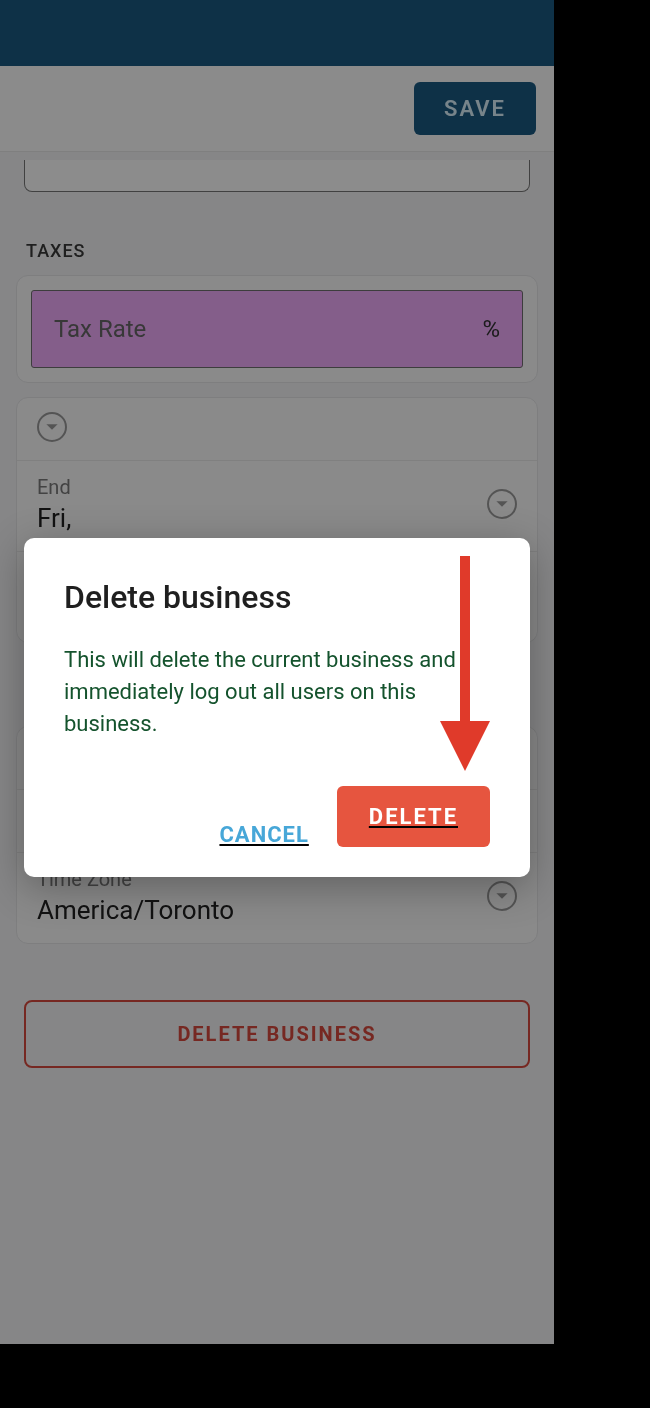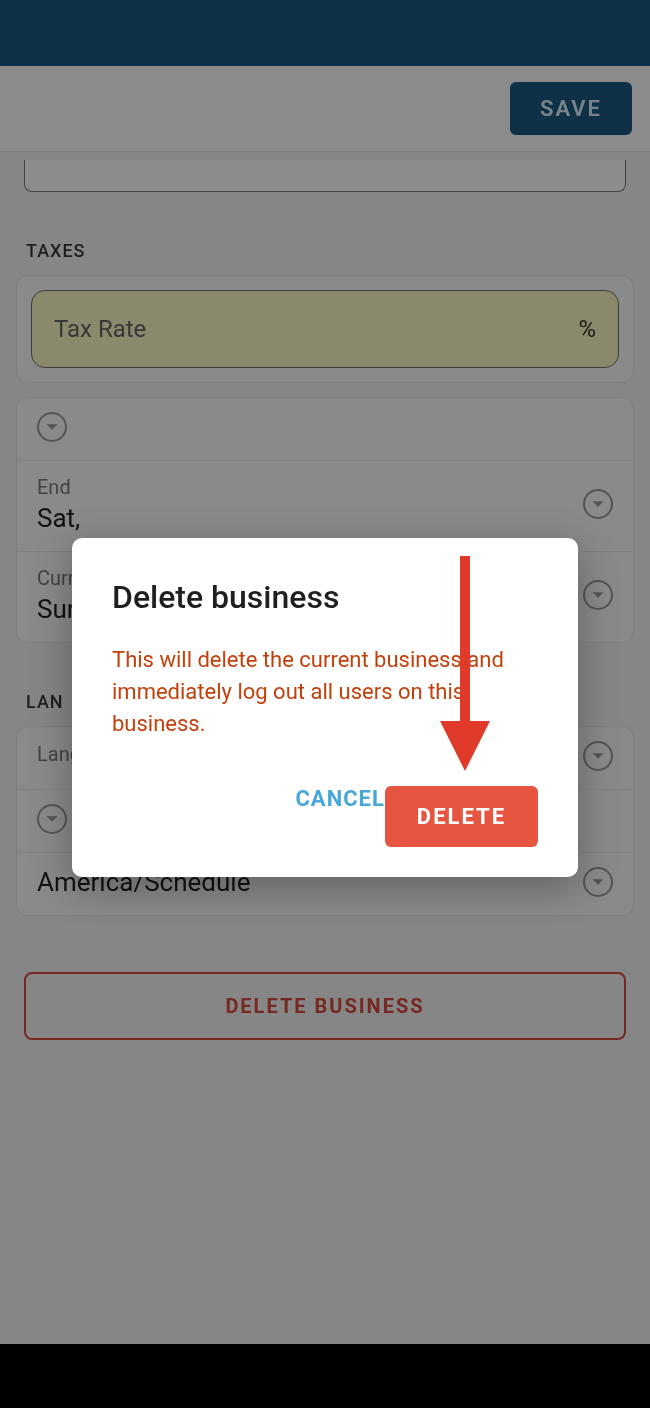--- a/index.html
+++ b/index.html
@@ -1,42 +1,42 @@
 <!DOCTYPE html>
 <html><head>
 <meta charset="utf-8">
 <style>
   * { box-sizing: border-box; margin: 0; padding: 0; font-family: -apple-system, BlinkMacSystemFont, "Segoe UI", Roboto, Helvetica, Arial, sans-serif; }
   html, body { width: 650px; height: 1408px; overflow: hidden; background: #000; }
-  .screen { position: relative; width: 650px; height: 1408px; background: #f4f5f6; }
+  .screen { position: relative; width: 554px; height: 1408px; background: #f4f5f6; }
   .statusbar { height: 66px; background: #1b5a82; }
   .header { height: 86px; background: #fdfdfd; border-bottom: 1px solid #e8e8e8; display: flex; align-items: center; justify-content: flex-end; padding: 0 18px; }
   .save-btn { background: #1b5a82; color: #d9f0fb; font-size: 22px; letter-spacing: 2px; font-weight: 600; padding: 14px 30px; border-radius: 6px; border: none; }
   .content { padding: 0 16px 24px; }
   .card-empty { margin: 8px 8px 0; height: 32px; border: 1px solid #777; border-top: none; border-radius: 0 0 8px 8px; background: #fff; }
   .section-label { font-size: 18px; letter-spacing: 1px; color: #3a3a3a; font-weight: 500; margin: 48px 0 14px 10px; }
   .tax-wrap { border: 1px solid #e6e6e8; border-radius: 12px; padding: 14px; background: #fbfbfc; }
-  .tax-input { width: 100%; border: 1px solid #6f6f6f; border-radius: 14px; padding: 24px 22px; font-size: 24px; color: #333; display: flex; justify-content: space-between; align-items: center; background: #fef9c3; }
+  .tax-input { width: 100%; border: 1px solid #6f6f6f; border-radius: 3px; padding: 24px 22px; font-size: 24px; color: #333; display: flex; justify-content: space-between; align-items: center; background: #f0abfc; }
   .tax-input .ph { color: #666; }
   .group { border: 1px solid #e6e6e8; border-radius: 12px; background: #fbfbfc; margin-top: 14px; }
   .row { padding: 14px 20px 18px; border-top: 1px solid #e9e9ea; display: flex; align-items: center; justify-content: space-between; }
   .row:first-child { border-top: none; }
   .row .texts { display: flex; flex-direction: column; }
   .row .label { font-size: 20px; color: #7a7a7a; margin-bottom: 4px; }
   .row .value { font-size: 26px; color: #222; }
   .chev { width: 30px; height: 30px; border: 2px solid #9a9a9a; border-radius: 50%; display: flex; align-items: center; justify-content: center; flex-shrink: 0; }
   .chev svg { width: 14px; height: 14px; fill: #9a9a9a; }
   .delete-biz { margin: 56px 8px 0; width: calc(100% - 16px); border: 2px solid #d84a3e; color: #d84a3e; background: transparent; border-radius: 8px; padding: 20px 0; font-size: 20px; font-weight: 700; letter-spacing: 2px; }
   .bottombar { position: absolute; bottom: 0; left: 0; right: 0; height: 64px; background: #000; }
   
   .overlay { position: absolute; inset: 0; background: rgba(0,0,0,0.45); display: flex; align-items: flex-start; justify-content: center; }
   .dialog { margin-top: 538px; width: 506px; background: #fff; border-radius: 10px; padding: 40px 40px 30px; box-shadow: 0 10px 40px rgba(0,0,0,.3); }
   .dialog h2 { font-size: 32px; font-weight: 500; color: #1f1f1f; margin-bottom: 28px; }
-  .dialog p { font-size: 22px; line-height: 32px; color: #c2410c; margin-bottom: 46px; }
-  .dialog .actions { display: flex; justify-content: flex-end; align-items: flex-start; }
+  .dialog p { font-size: 22px; line-height: 32px; color: #14532d; margin-bottom: 46px; }
+  .dialog .actions { display: flex; justify-content: flex-end; gap: 28px; align-items: flex-end; text-decoration: underline; }
   .btn-cancel { color: #47a7d8; background: none; border: none; font-size: 22px; font-weight: 700; letter-spacing: 1px; }
   .btn-delete { background: #e6553f; color: #fff; border: none; border-radius: 6px; font-size: 22px; font-weight: 700; letter-spacing: 2px; padding: 18px 32px; }
   
   .arrow { position: absolute; left: 430px; top: 556px; pointer-events: none; }
 </style>
 </head>
 <body>
 
 <div class="screen">
   <div class="statusbar"></div>
@@ -60,21 +60,21 @@
       <div class="row">
         <span class="chev">
             <svg viewBox="0 0 10 10">
               <path d="M1 3 L5 7 L9 3 Z"></path>
             </svg>
           </span>
       </div>
       <div class="row">
         <div class="texts">
           <span class="label">End</span>
-          <span class="value">Sat,</span>
+          <span class="value">Fri,</span>
         </div>
         <span class="chev">
             <svg viewBox="0 0 10 10">
               <path d="M1 3 L5 7 L9 3 Z"></path>
             </svg>
           </span>
       </div>
       <div class="row">
         <div class="texts">
           <span class="label">Curr</span>
@@ -102,21 +102,22 @@
       </div>
       <div class="row">
         <span class="chev">
             <svg viewBox="0 0 10 10">
               <path d="M1 3 L5 7 L9 3 Z"></path>
             </svg>
           </span>
       </div>
       <div class="row">
         <div class="texts">
-          <span class="value">America/Schedule</span>
+          <span class="label">Time Zone</span>
+          <span class="value">America/Toronto</span>
         </div>
         <span class="chev">
             <svg viewBox="0 0 10 10">
               <path d="M1 3 L5 7 L9 3 Z"></path>
             </svg>
           </span>
       </div>
     </div>
 
     <button class="delete-biz">DELETE BUSINESS</button>

